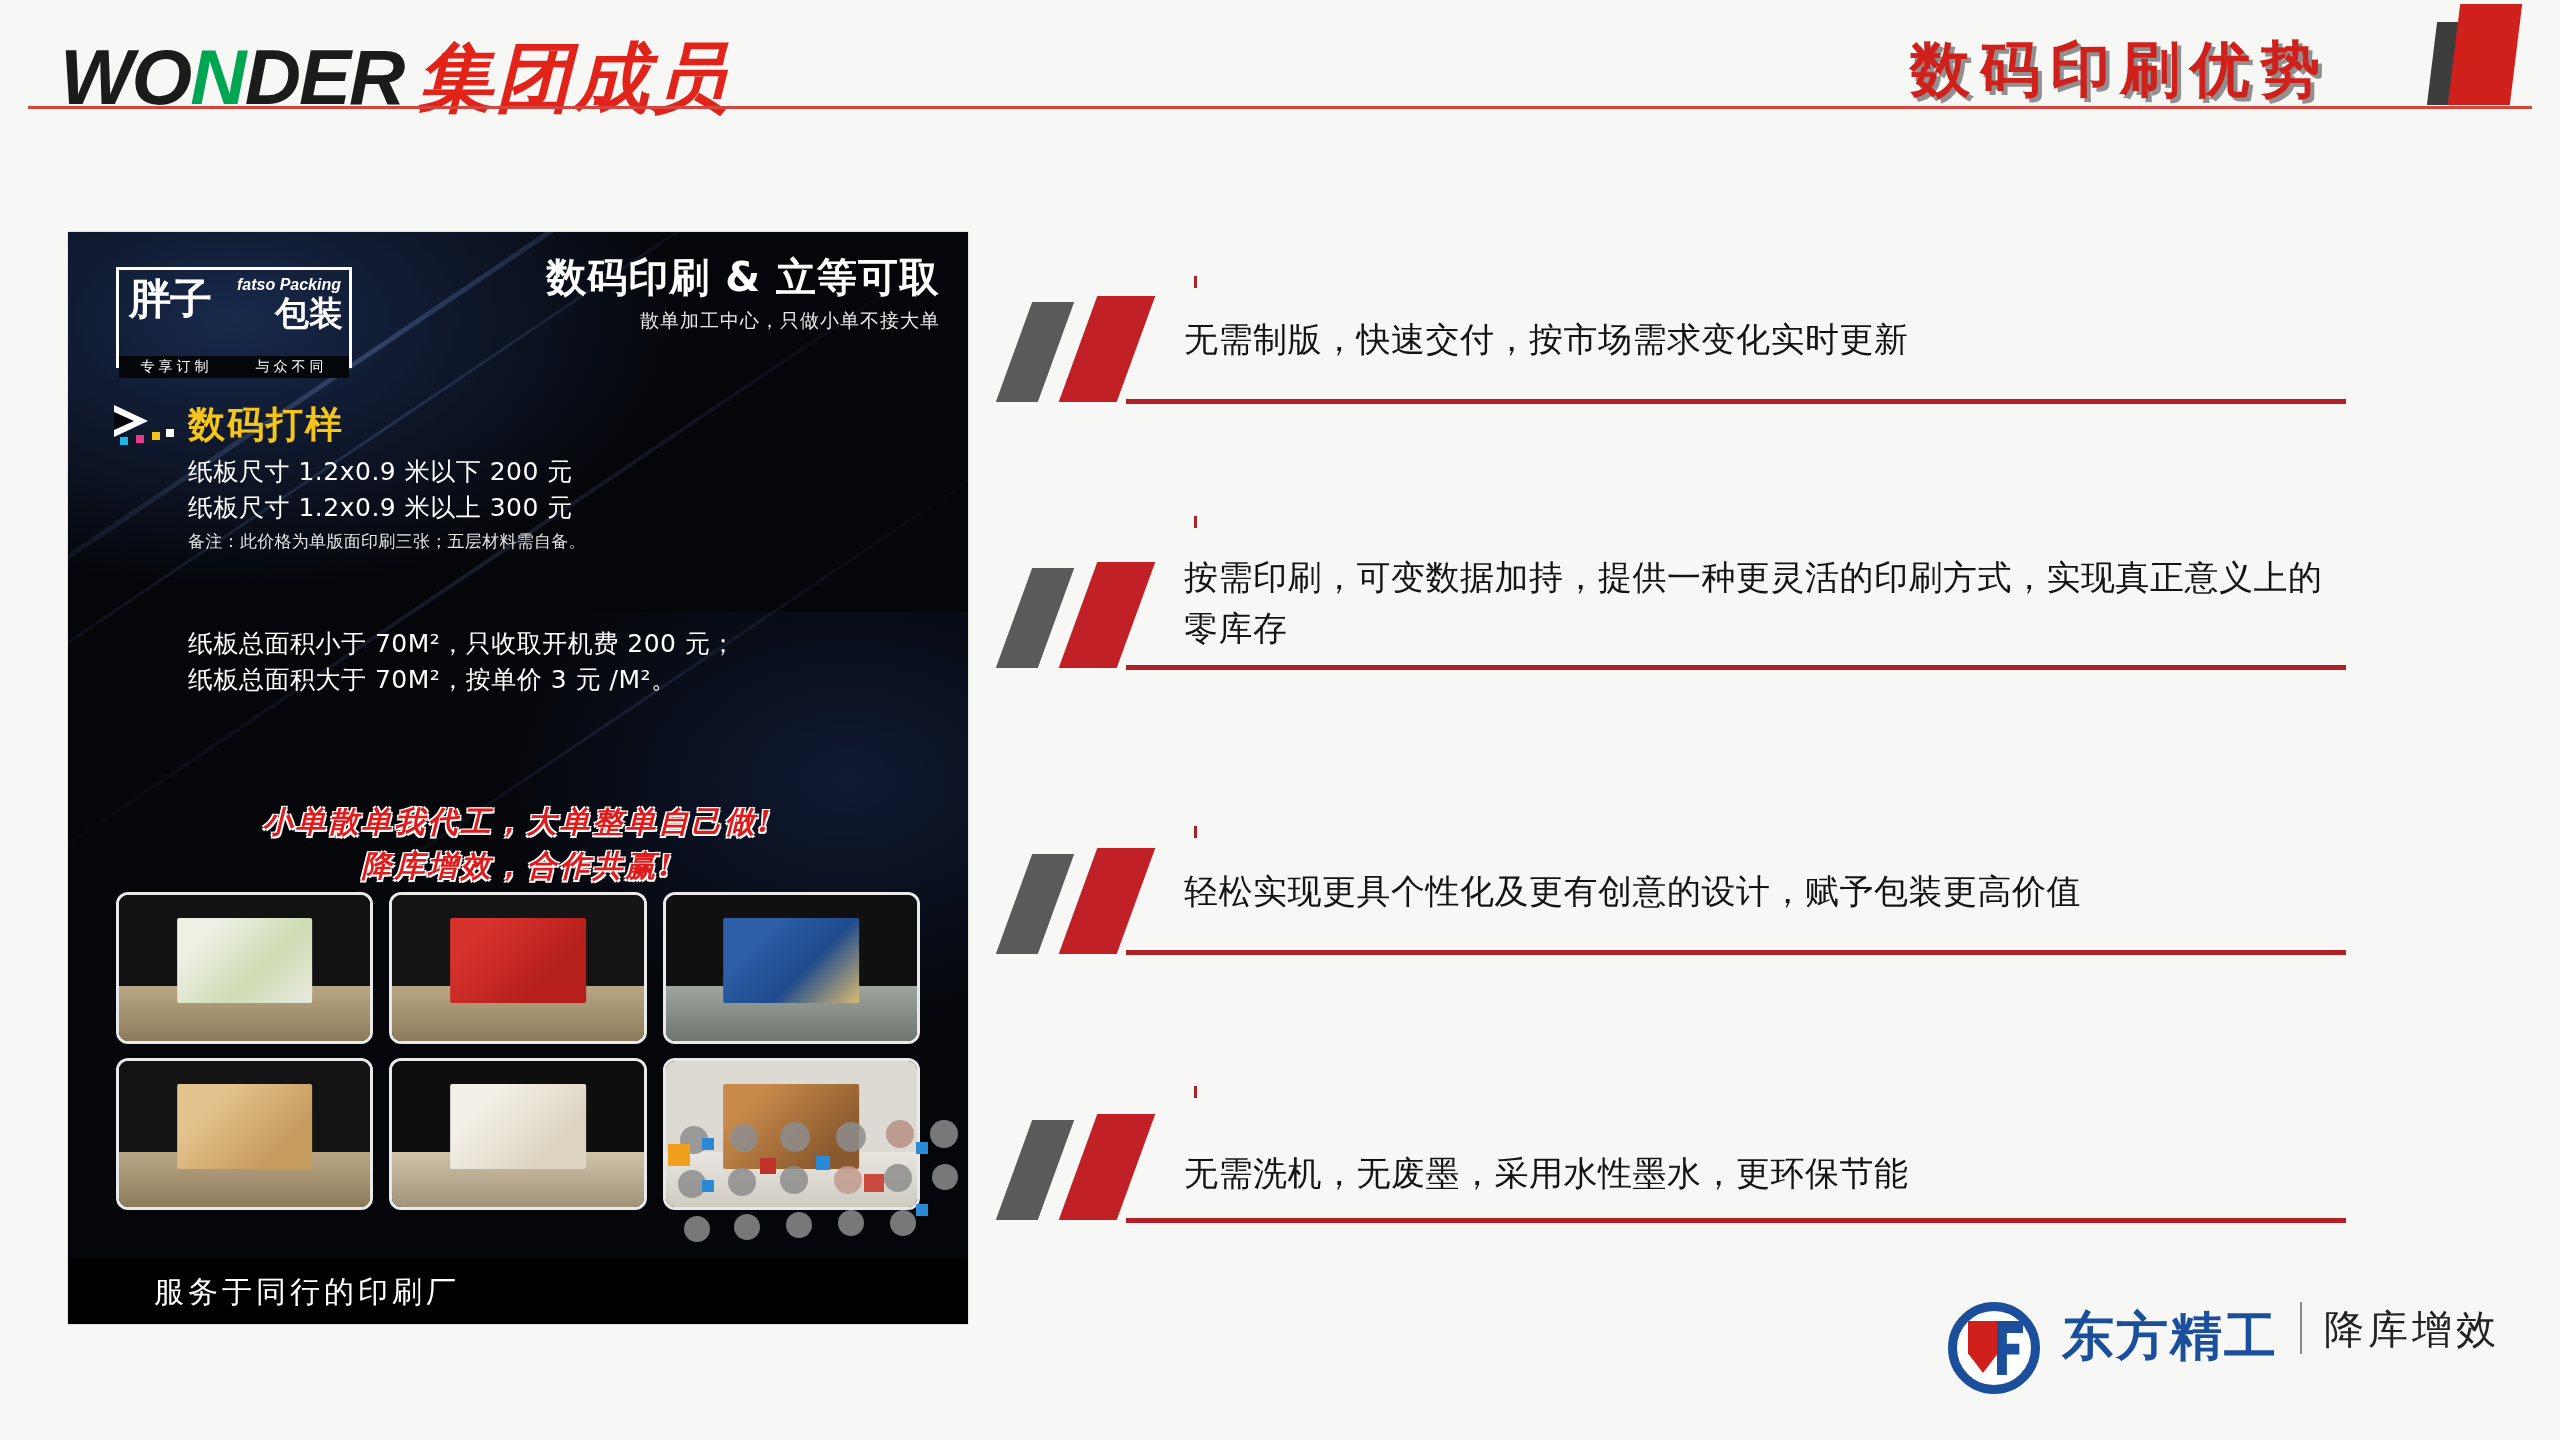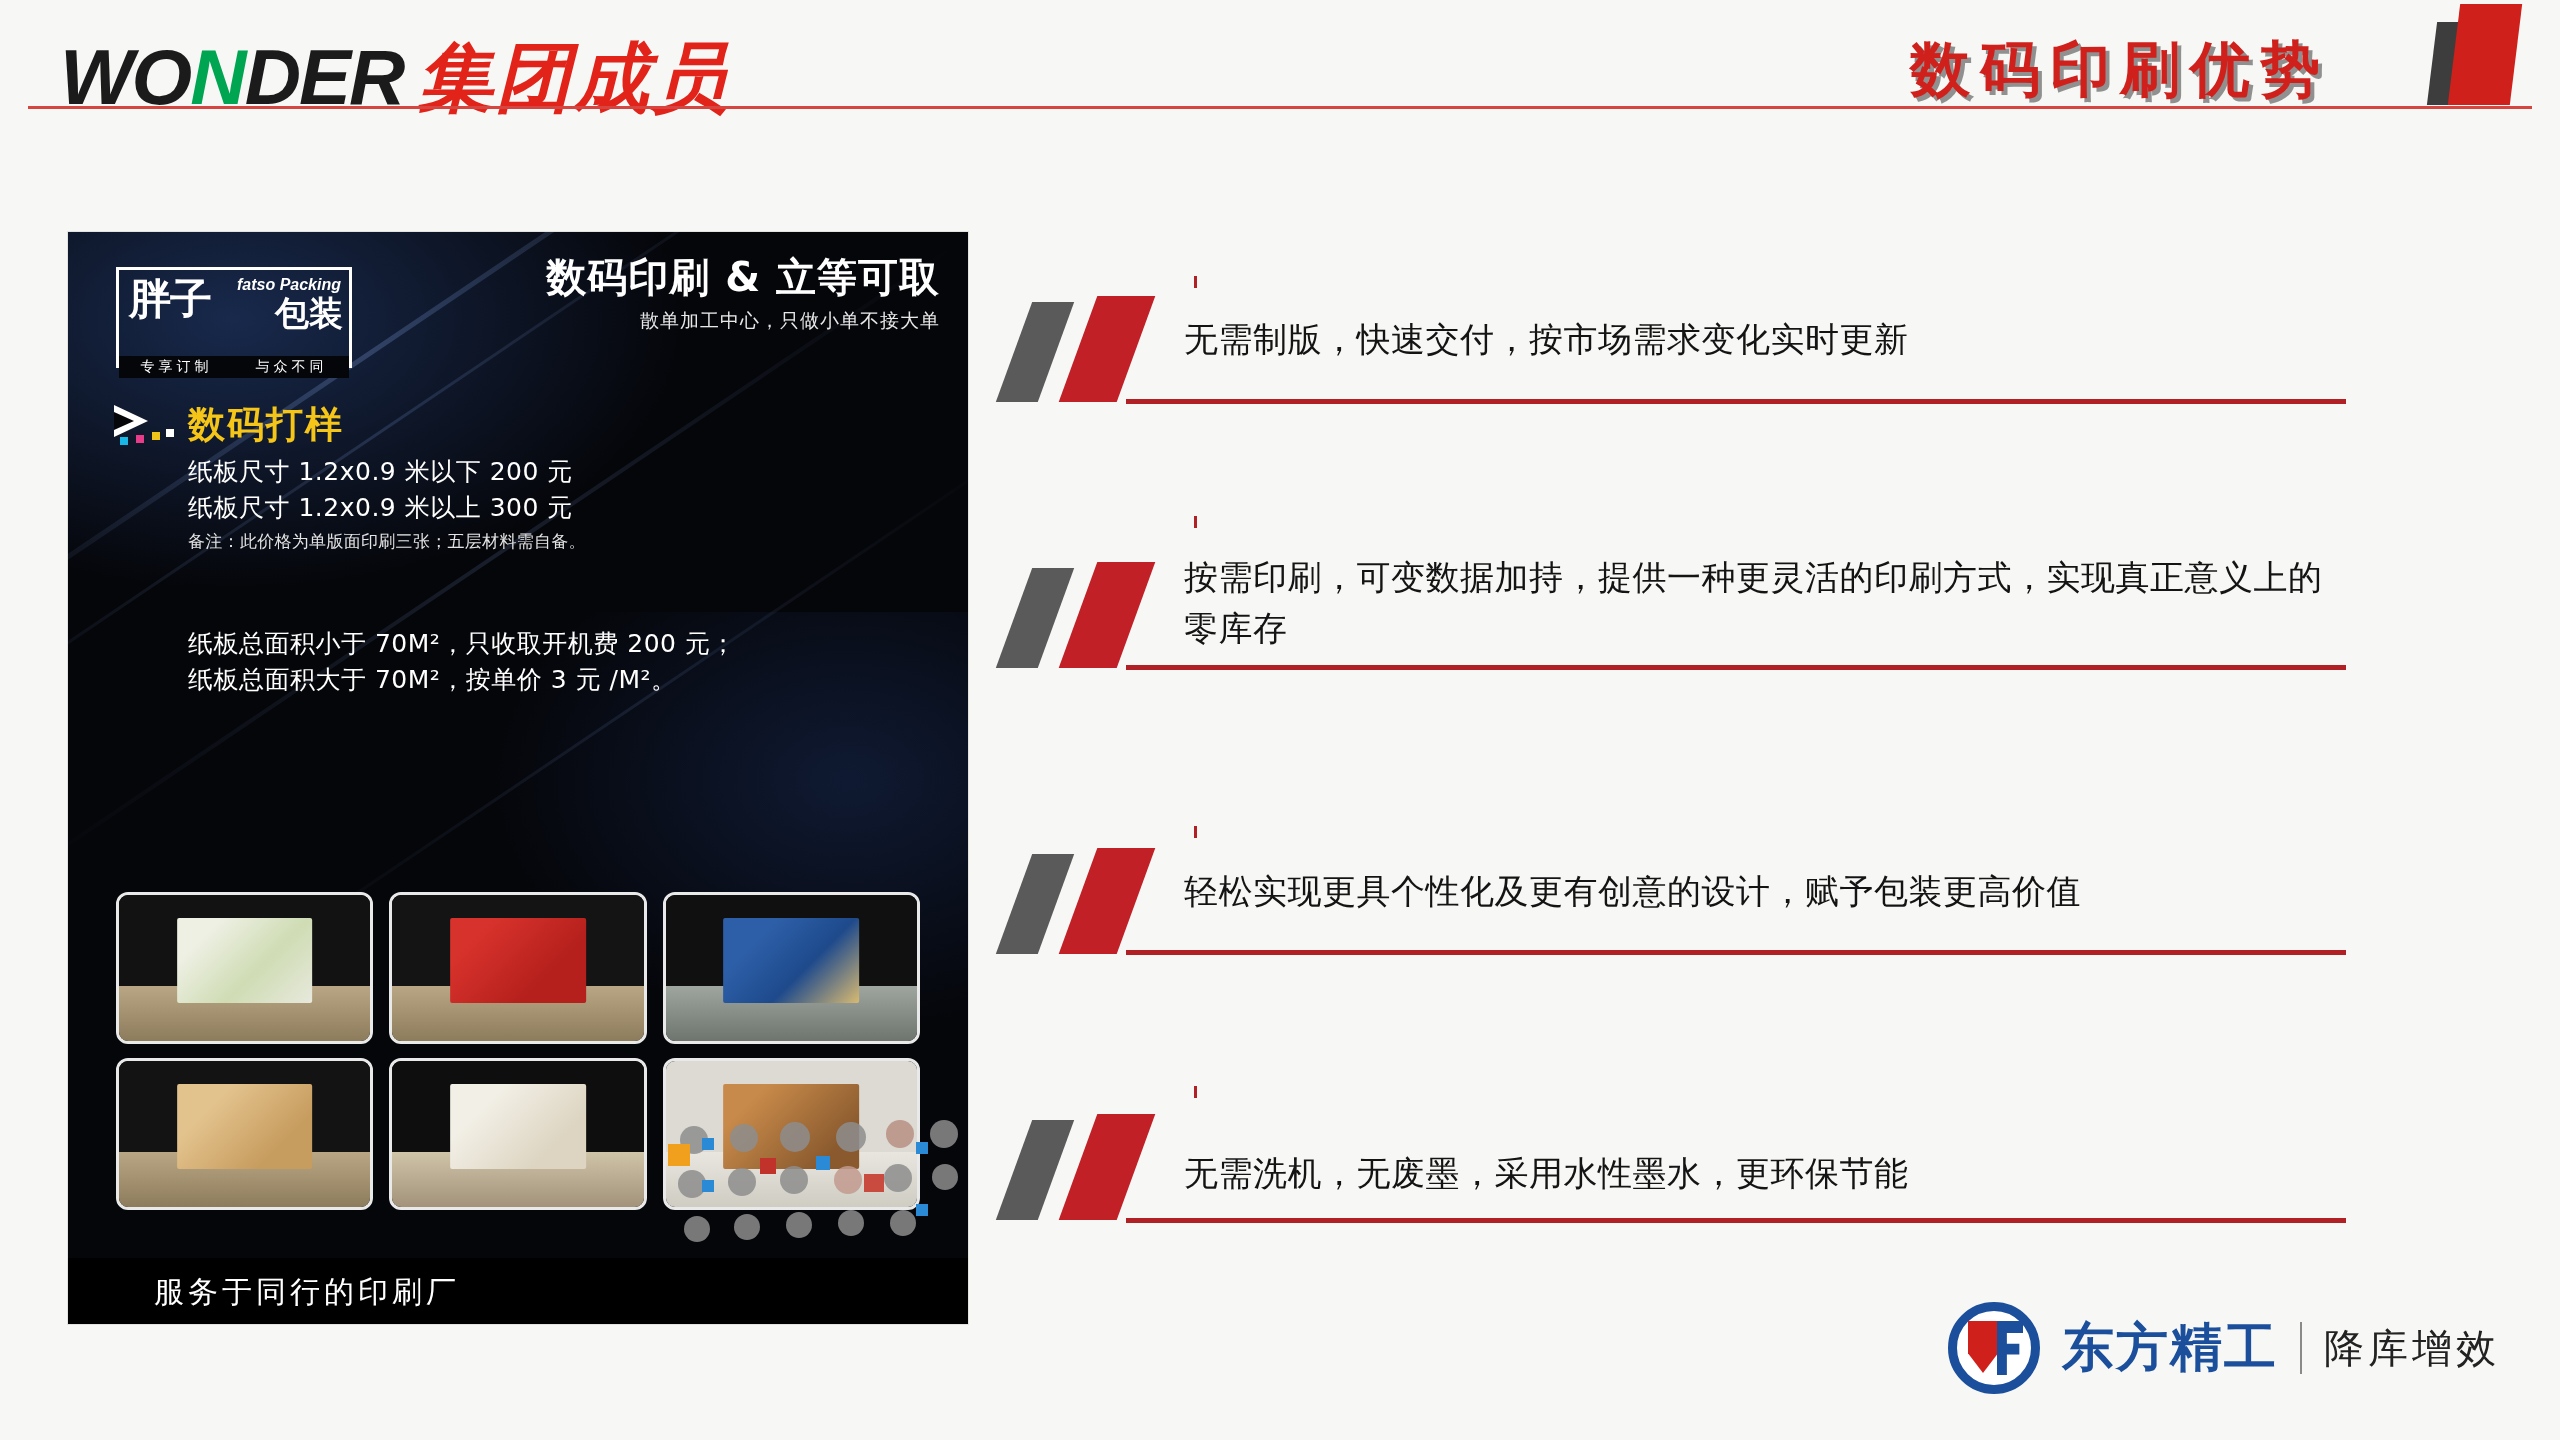--- a/index.html
+++ b/index.html
@@ -127,21 +127,21 @@
   .mk{position:absolute;transform:skewX(-20deg);}
   .mk-gray{left:8px;top:6px;width:42px;height:100px;background:#5a5a5a;}
   .mk-red{left:72px;top:0px;width:58px;height:106px;background:#c02026;}
   .bul-text{position:absolute;left:178px;top:18px;width:1150px;
       font-size:34px;color:#141414;line-height:1.5;letter-spacing:.5px;
       font-family:"DejaVu Sans","Liberation Sans",sans-serif;}
   .bul-rule{position:absolute;left:120px;width:1220px;height:5px;background:#b02024;}
   .tick{position:absolute;width:3px;height:12px;background:#b02024;}
 
   
-  #footer-logo{position:absolute;right:60px;bottom:46px;display:flex;align-items:center;}
+  #footer-logo{position:absolute;right:60px;bottom:46px;display:flex;}
   #df-mark{width:92px;height:92px;border-radius:50%;border:9px solid #1b4f9c;
       position:relative;box-sizing:border-box;background:#fff;}
   #df-shield{position:absolute;left:11px;top:10px;width:30px;height:52px;
       background:#d0201b;clip-path:polygon(0 0,100% 0,100% 62%,50% 100%,0 62%);}
   #df-f{position:absolute;left:40px;top:10px;width:26px;height:54px;background:#1b4f9c;
       clip-path:polygon(0 0,100% 0,100% 22%,38% 22%,38% 42%,86% 42%,86% 62%,38% 62%,38% 100%,0 100%);}
   #df-name{margin-left:22px;font-size:52px;font-weight:900;color:#1b4f9c;letter-spacing:2px;
       font-family:"DejaVu Sans","Liberation Sans",sans-serif;}
   #df-div{margin:0 22px;width:2px;height:52px;background:#8a8a8a;}
   #df-sub{font-size:40px;color:#222;letter-spacing:4px;
@@ -211,20 +211,24 @@
     </div>
   </div>
 
   <div class="sec" style="top:390px;">
     <div class="sec-lines">
       <div class="sec-line">纸板总面积小于 70M²，只收取开机费 200 元；</div>
       <div class="sec-line">纸板总面积大于 70M²，按单价 3 元 /M²。</div>
     </div>
   </div>
 
+  <div id="slogan">
+    <div class="slogan-l">小单散单我代工，大单整单自己做!</div>
+    <div class="slogan-l">降库增效，合作共赢!</div>
+  </div>
 
   <div id="photo-grid">
     <div class="photo">
       <div class="ph-top" style="background:#121212;"></div>
         <div class="ph-bot"></div>
       <div class="box" style="background:linear-gradient(135deg,#eef0e4 20%,#cfdcb4 60%,#e7e9dc 100%);"></div>
     </div>
     <div class="photo">
       <div class="ph-top" style="background:#141414;"></div>
         <div class="ph-bot"></div>

